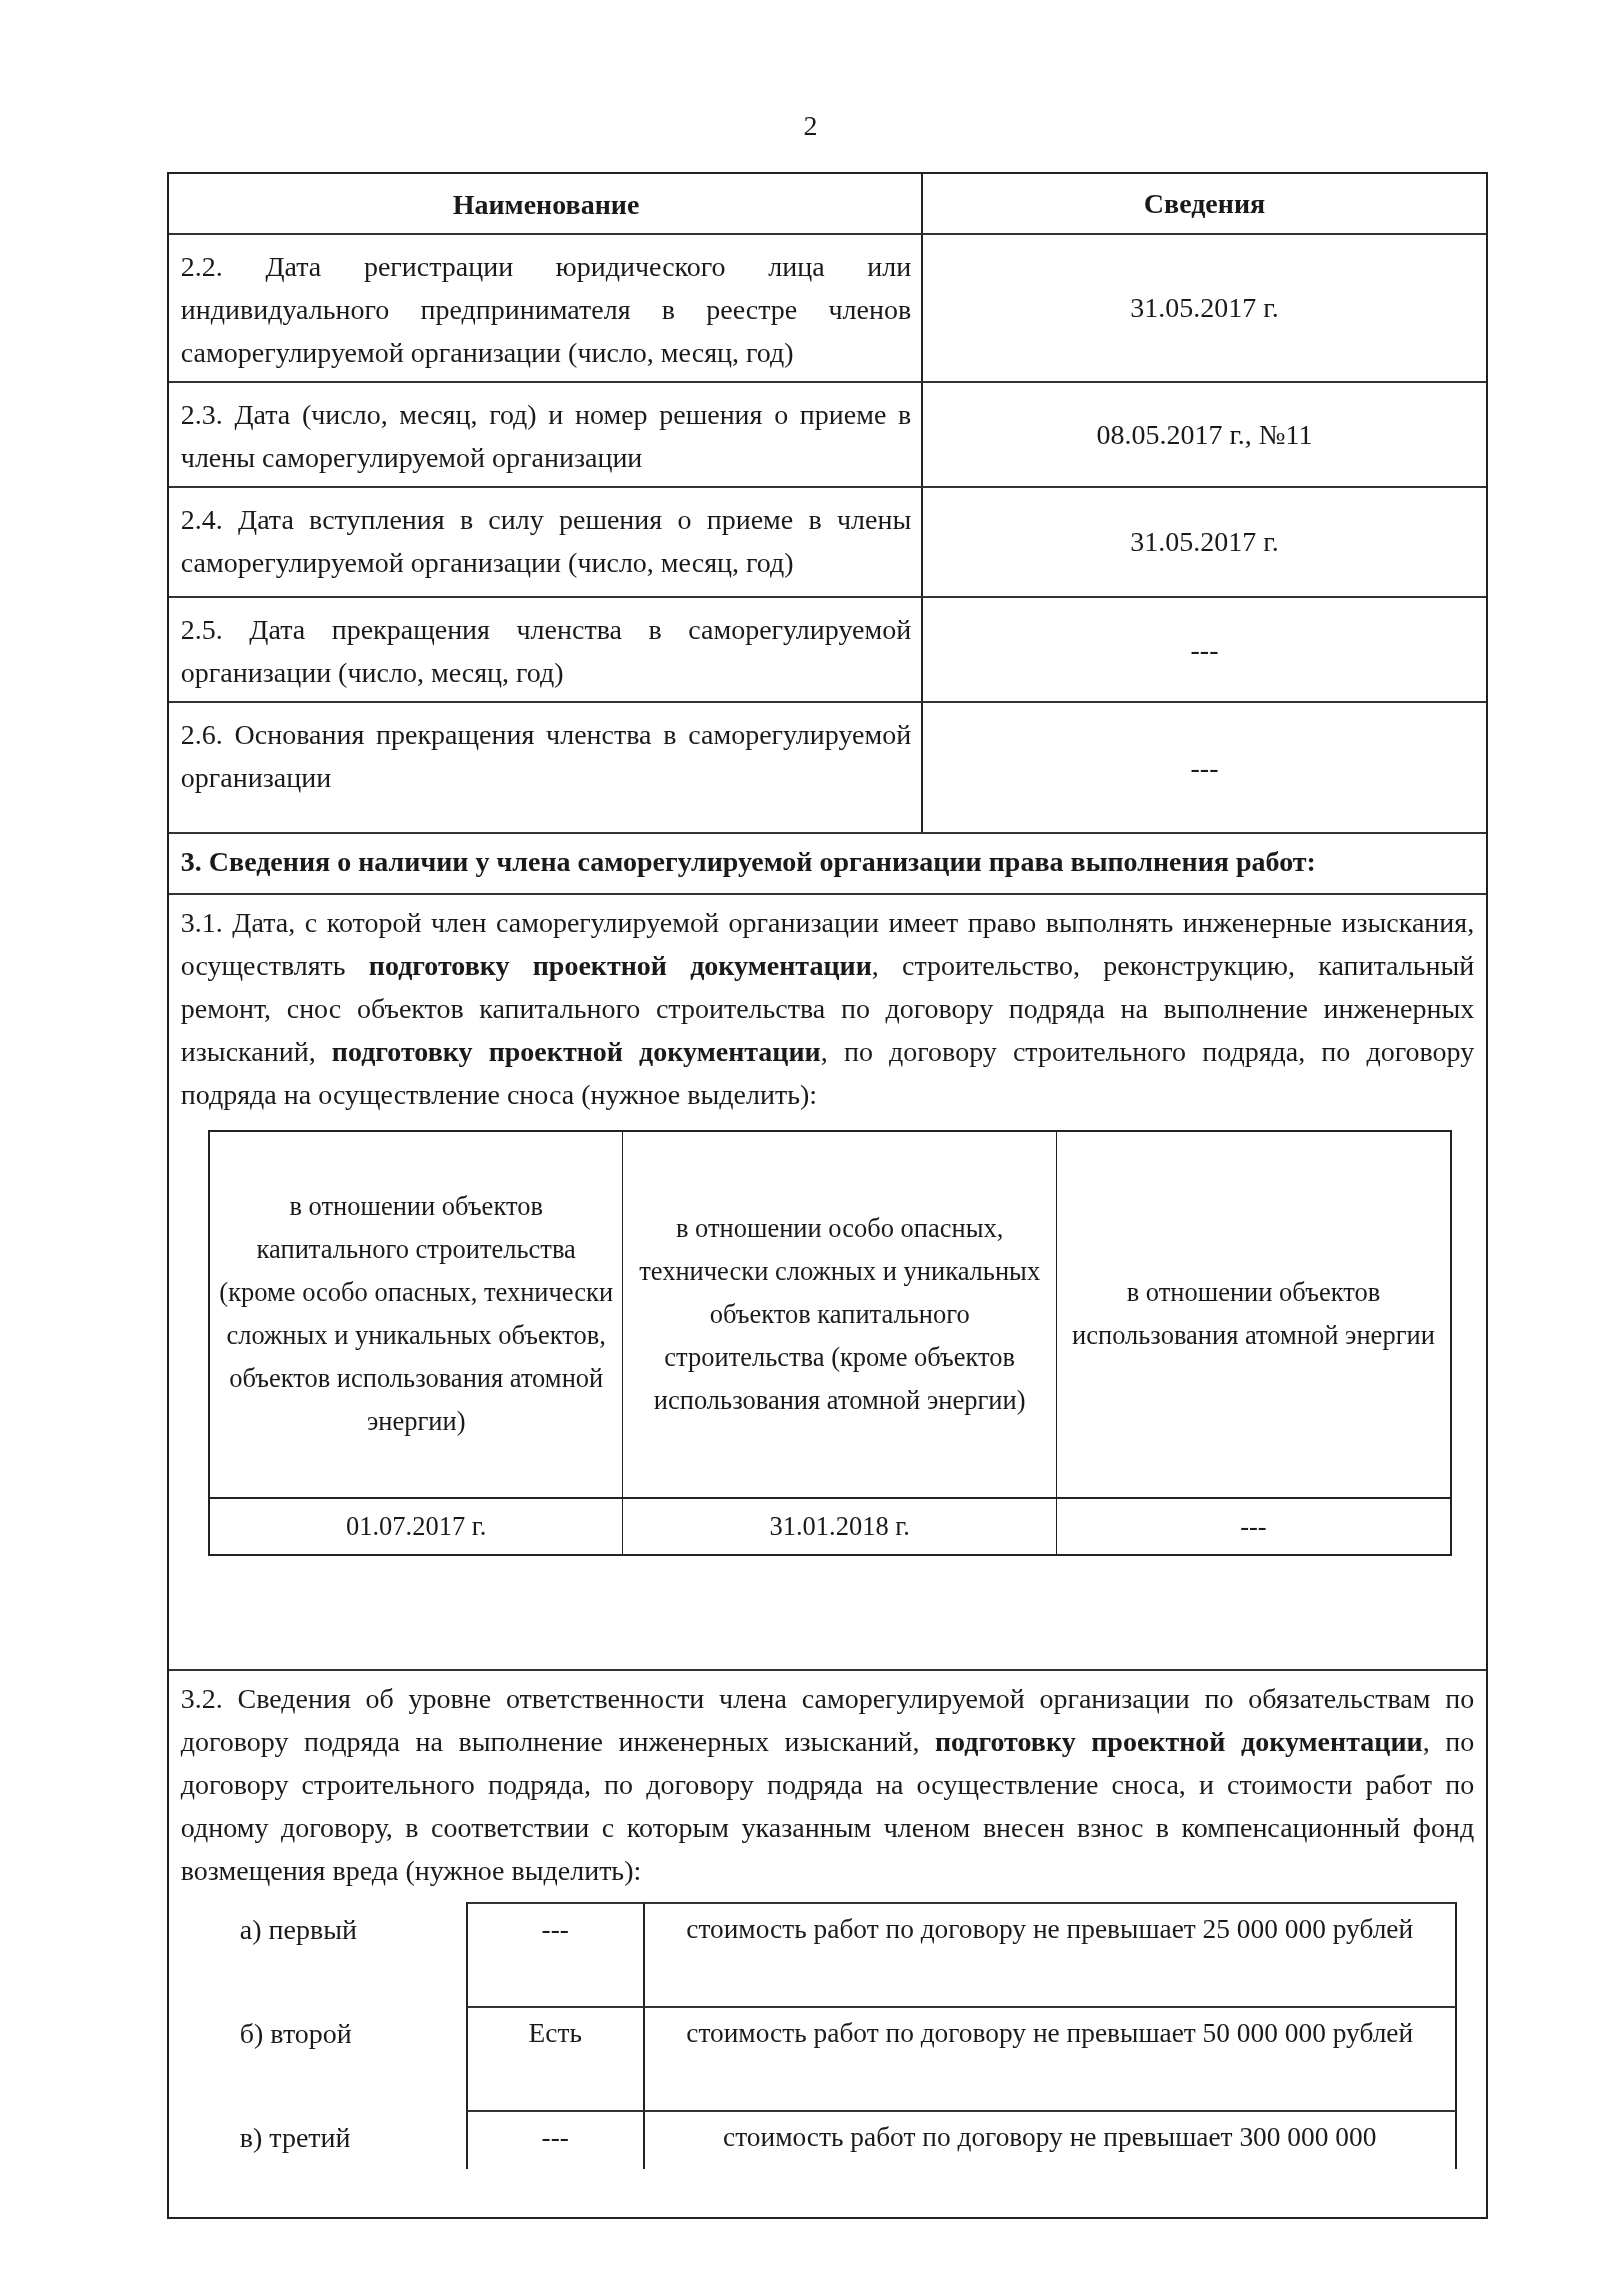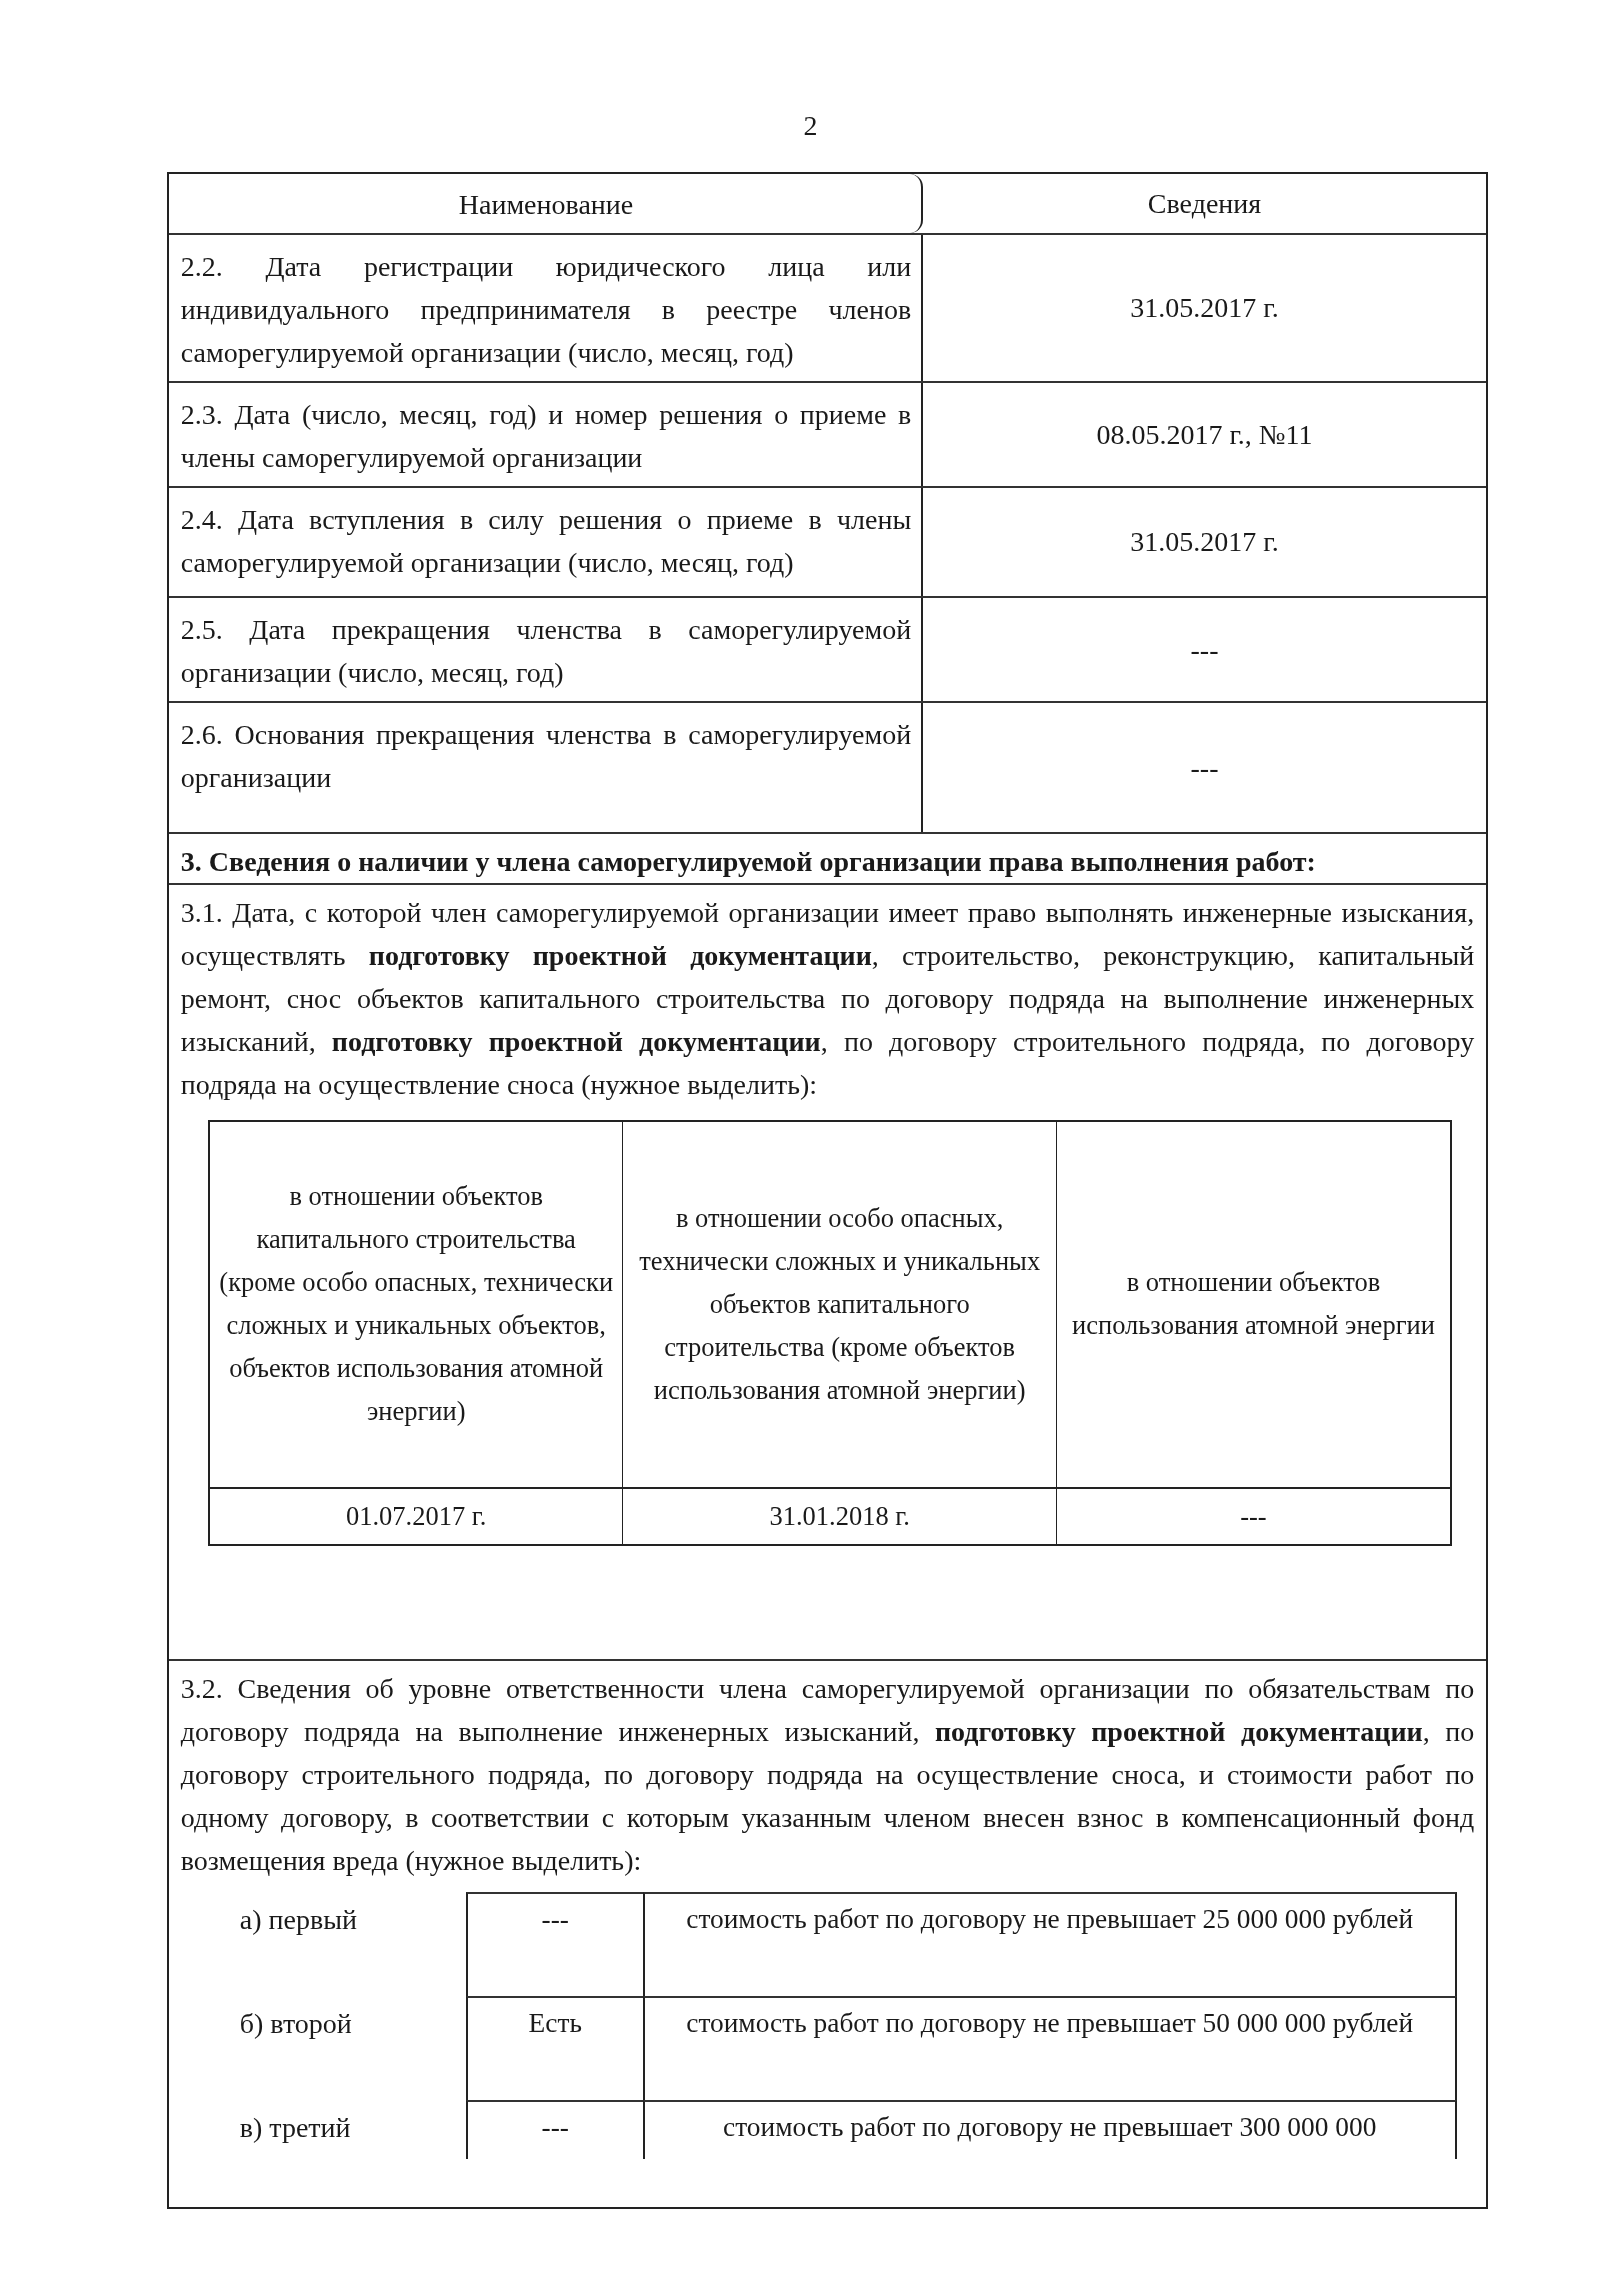--- a/index.html
+++ b/index.html
@@ -4,21 +4,21 @@
 <style>
   html, body { margin: 0; padding: 0; background: #ffffff; }
   body { width: 1621px; height: 2292px; position: relative; overflow: hidden;
          font-family: "Liberation Serif", "DejaVu Serif", serif; color: #1a1a1a; }
   .page-num { position: absolute; top: 110px; left: 0; width: 1621px; text-align: center; font-size: 28px; }
   .outer { position: absolute; left: 167px; top: 172px; width: 1321px; border: 2px solid #222; border-bottom: 2px solid #222; box-sizing: border-box; }
   .row { display: flex; border-bottom: 2px solid #333; box-sizing: border-box; }
   .row:last-child { border-bottom: none; }
   .c1 { width: 754px; border-right: 2px solid #222; box-sizing: border-box; padding: 9.8px 9.8px 7.8px 11.8px; font-size: 28px; line-height: 43px; text-align: justify; text-align-last: left; }
   .c2 { flex: 1; display: flex; align-items: center; justify-content: center; font-size: 28px; text-align: center; }
-  .hdr .c1, .hdr .c2 { font-weight: normal; text-align: center; text-align-last: center; display: flex; align-items: center; justify-content: center; border-radius: 13px; }
+  .hdr .c1, .hdr .c2 { font-weight: bold; text-align: center; text-align-last: center; display: flex; align-items: center; justify-content: center; }
   .full { width: 100%; padding: 5.9px 11.8px; box-sizing: border-box; font-size: 28px; line-height: 43px; text-align: justify; }
   .bold { font-weight: bold; }
   .inner { margin: 13.7px 22.5px 0 27.4px; border: 2px solid #222; display: grid; grid-template-columns: 413px 434px 1fr; }
   .inner > div { border-right: 1.5px solid #222; font-size: 26.5px; line-height: 43px; text-align: center; display: flex; align-items: center; justify-content: center; padding: 5.9px 7.8px; box-sizing: border-box; }
   .inner > div:nth-child(3n) { border-right: none; }
   .inner .ih { border-bottom: 2px solid #222; min-height: 367px; }
   .inner .iv { min-height: 55px; }
   .lvl { display: grid; grid-template-columns: 285px 177px 1fr; margin: 9.8px 17.6px 0 0; }
   .lvl .lab { font-size: 28px; line-height: 43px; padding: 5.9px 0 0 59px; }
   .lvl .box { border-left: 2px solid #222; font-size: 27.4px; line-height: 43px; text-align: center; padding: 3.9px 7.8px; box-sizing: border-box; border-top: 2px solid #333; }
@@ -47,21 +47,21 @@
     <div class="c2">31.05.2017 г.</div>
   </div>
   <div class="row" style="height:105px;">
     <div class="c1">2.5. Дата прекращения членства в саморегулируемой организации (число, месяц, год)</div>
     <div class="c2">---</div>
   </div>
   <div class="row" style="height:131px;">
     <div class="c1">2.6. Основания прекращения членства в саморегулируемой организации</div>
     <div class="c2">---</div>
   </div>
-  <div class="row" style="height:51px;">
+  <div class="row" style="height:61px;">
     <div class="full bold">3. Сведения о наличии у члена саморегулируемой организации права выполнения работ:</div>
   </div>
   <div class="row" style="height:776px;">
     <div class="full">
       <div><span>3.1. Дата, с которой член саморегулируемой организации имеет право выполнять инженерные изыскания, осуществлять </span><span class="bold">подготовку проектной документации</span><span>, строительство, реконструкцию, капитальный ремонт, снос объектов капитального строительства по договору подряда на выполнение инженерных изысканий, </span><span class="bold">подготовку проектной документации</span><span>, по договору строительного подряда, по договору подряда на осуществление сноса (нужное выделить):</span></div>
       <div class="inner">
         <div class="ih">в отношении объектов капитального строительства (кроме особо опасных, технически сложных и уникальных объектов, объектов использования атомной энергии)</div>
         <div class="ih">в отношении особо опасных, технически сложных и уникальных объектов капитального строительства (кроме объектов использования атомной энергии)</div>
         <div class="ih">в отношении объектов использования атомной энергии</div>
         <div class="iv">01.07.2017 г.</div>

